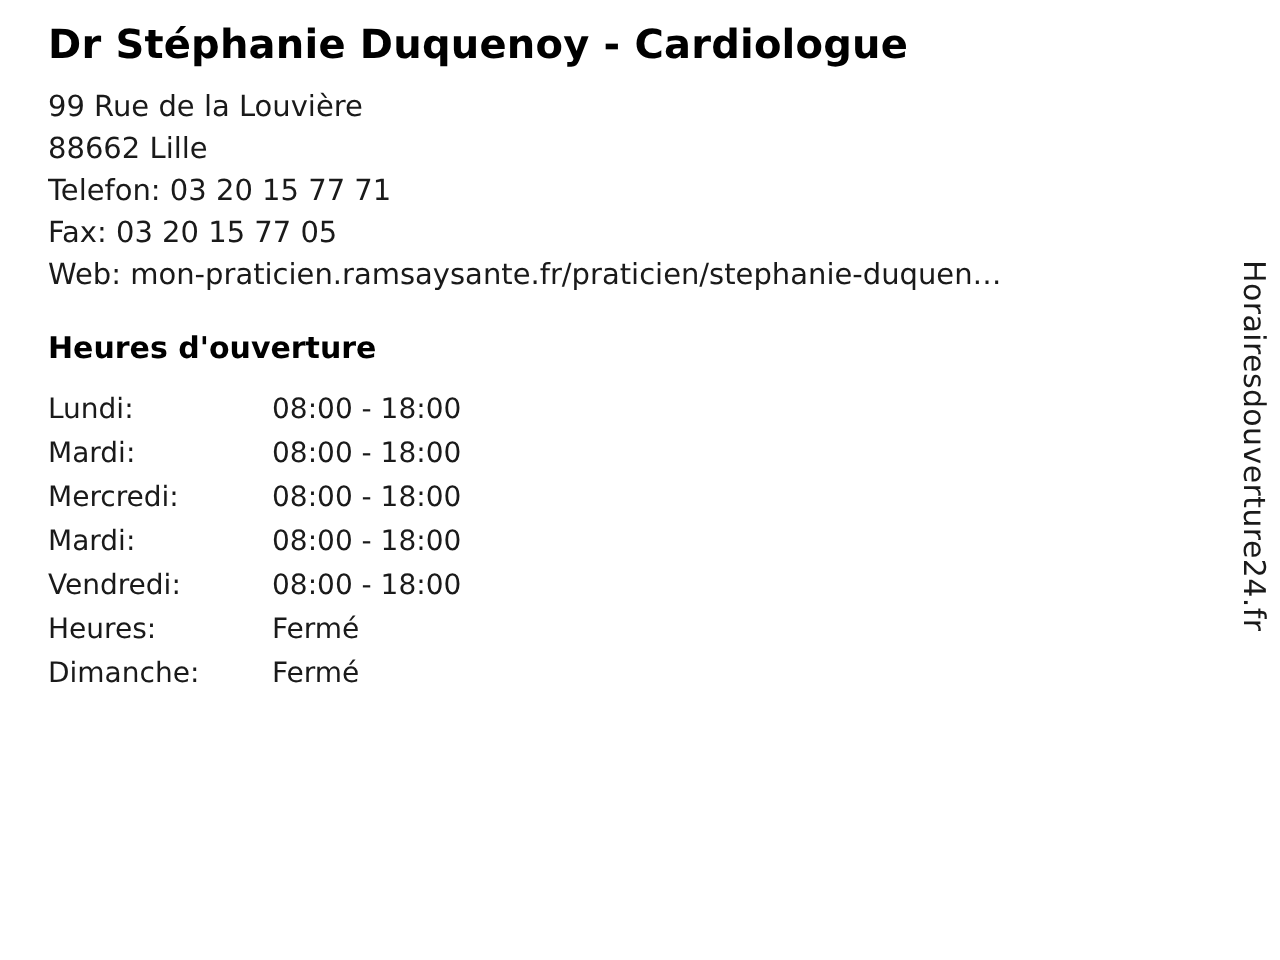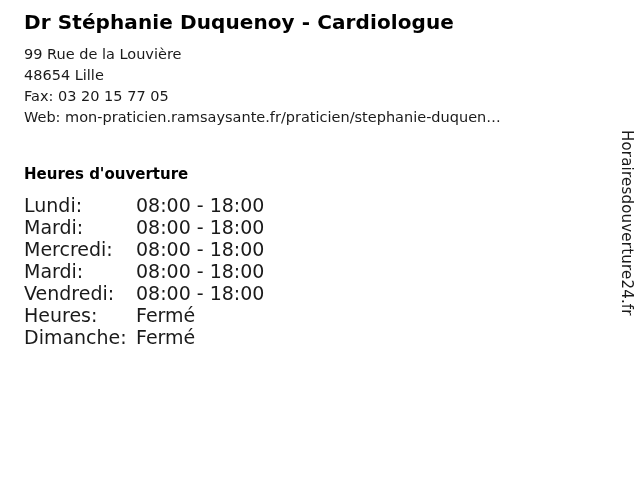--- a/index.html
+++ b/index.html
@@ -57,21 +57,21 @@
     text-align: right;
   }
   .hours {
     position: absolute;
     left: 24px;
     top: 194px;
     width: 420px;
     border-collapse: collapse;
   }
   .hours td {
-    font-size: 19px;
+    font-size: 14px;
     line-height: 22px;
     padding: 0;
     color: #1a1a1a;
     vertical-align: top;
   }
   .hours td.day {
     width: 112px;
     white-space: nowrap;
   }
   .hours td.time {
@@ -91,21 +91,22 @@
 </style>
 </head>
 <body>
 
 <div class="page">
 
   <div class="title">Dr Stéphanie Duquenoy - Cardiologue</div>
 
   <div class="address-block">
     <div class="address-line">99 Rue de la Louvière</div>
-    <div class="address-line">48654 Lille</div>
+    <div class="address-line">88662 Lille</div>
+    <div class="address-line">Telefon: 03 20 15 77 71</div>
     <div class="address-line">Fax: 03 20 15 77 05</div>
     <div class="address-line">Web: mon-praticien.ramsaysante.fr/praticien/stephanie-duquen…</div>
   </div>
 
   <div class="section-title">Heures d'ouverture</div>
 
   <table class="hours">
     <tbody>
       <tr>
         <td class="day">Lundi:</td>

